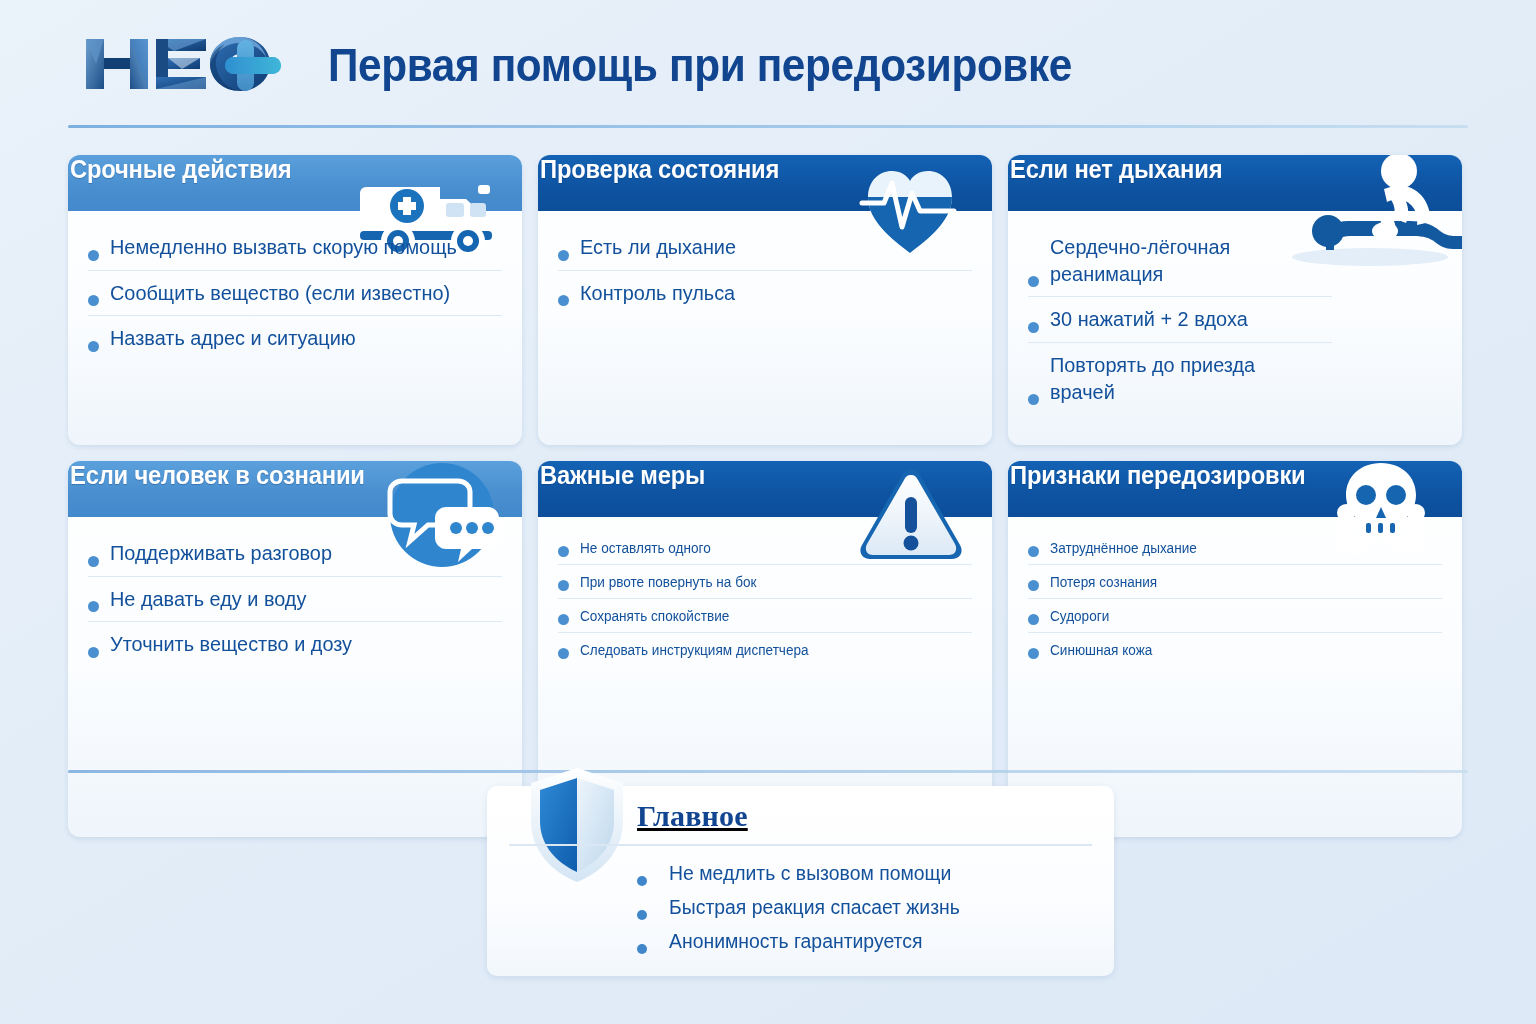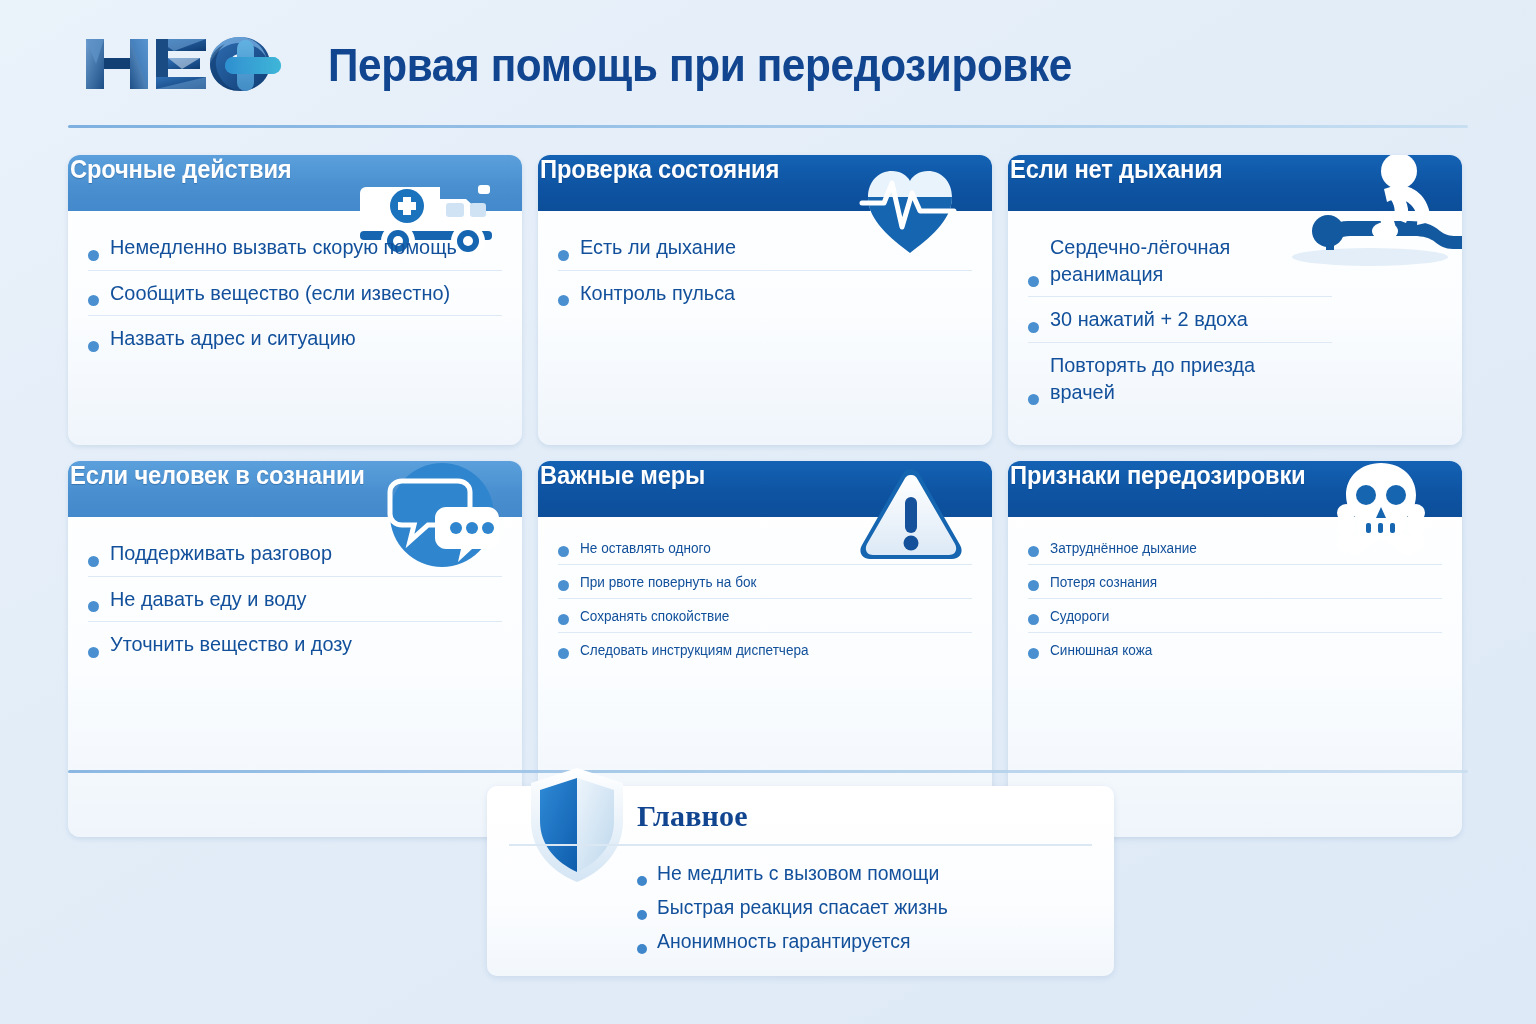--- a/index.html
+++ b/index.html
@@ -86,35 +86,36 @@
     border-radius:2px;opacity:.9;
   }
   .summary{
     position:absolute;left:487px;top:786px;width:627px;height:190px;
     background:linear-gradient(180deg,#ffffff 0%,#fcfdff 60%,#f2f7fc 100%);
     border-radius:10px;box-shadow:0 2px 6px rgba(40,90,150,.12);
   }
   .summary-head{
     position:relative;height:60px;display:flex;align-items:center;
     padding-left:150px;
+    text-decoration:underline;
   }
   .summary-head h3{
     margin:0;font-family:"Liberation Serif", serif;font-weight:bold;
     font-size:30px;color:#11458f;letter-spacing:.2px;
   }
   .summary-rule{
     position:absolute;left:22px;right:22px;top:58px;height:1.5px;background:#dbe8f4;
   }
   .shield{
     position:absolute;left:40px;top:-20px;width:100px;height:118px;
   }
   .shield svg{width:100%;height:100%;display:block;}
   .summary .items{padding:10px 20px 0 150px;}
   .summary .items li{
-    border-bottom:none;padding:4px 0;font-size:20px;gap:10px;
+    border-bottom:none;padding:4px 0;font-size:20px;gap:22px;
   }
   .summary .items li .dot{width:10px;height:10px;margin-top:7px;background:#3f86cb;}
 </style>
 </head>
 <body>
 
 <div class="page">
 
   <div class="topbar">
     <svg class="logo" viewBox="0 0 218 66">

